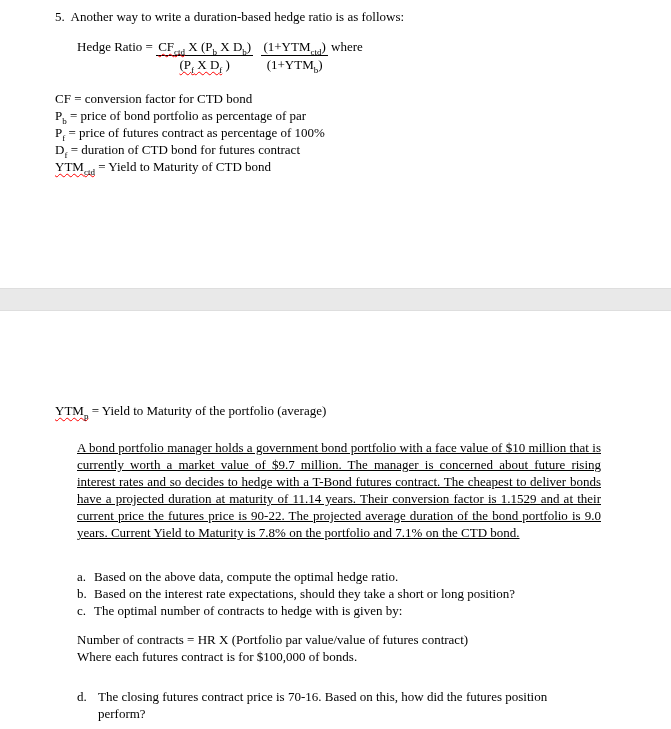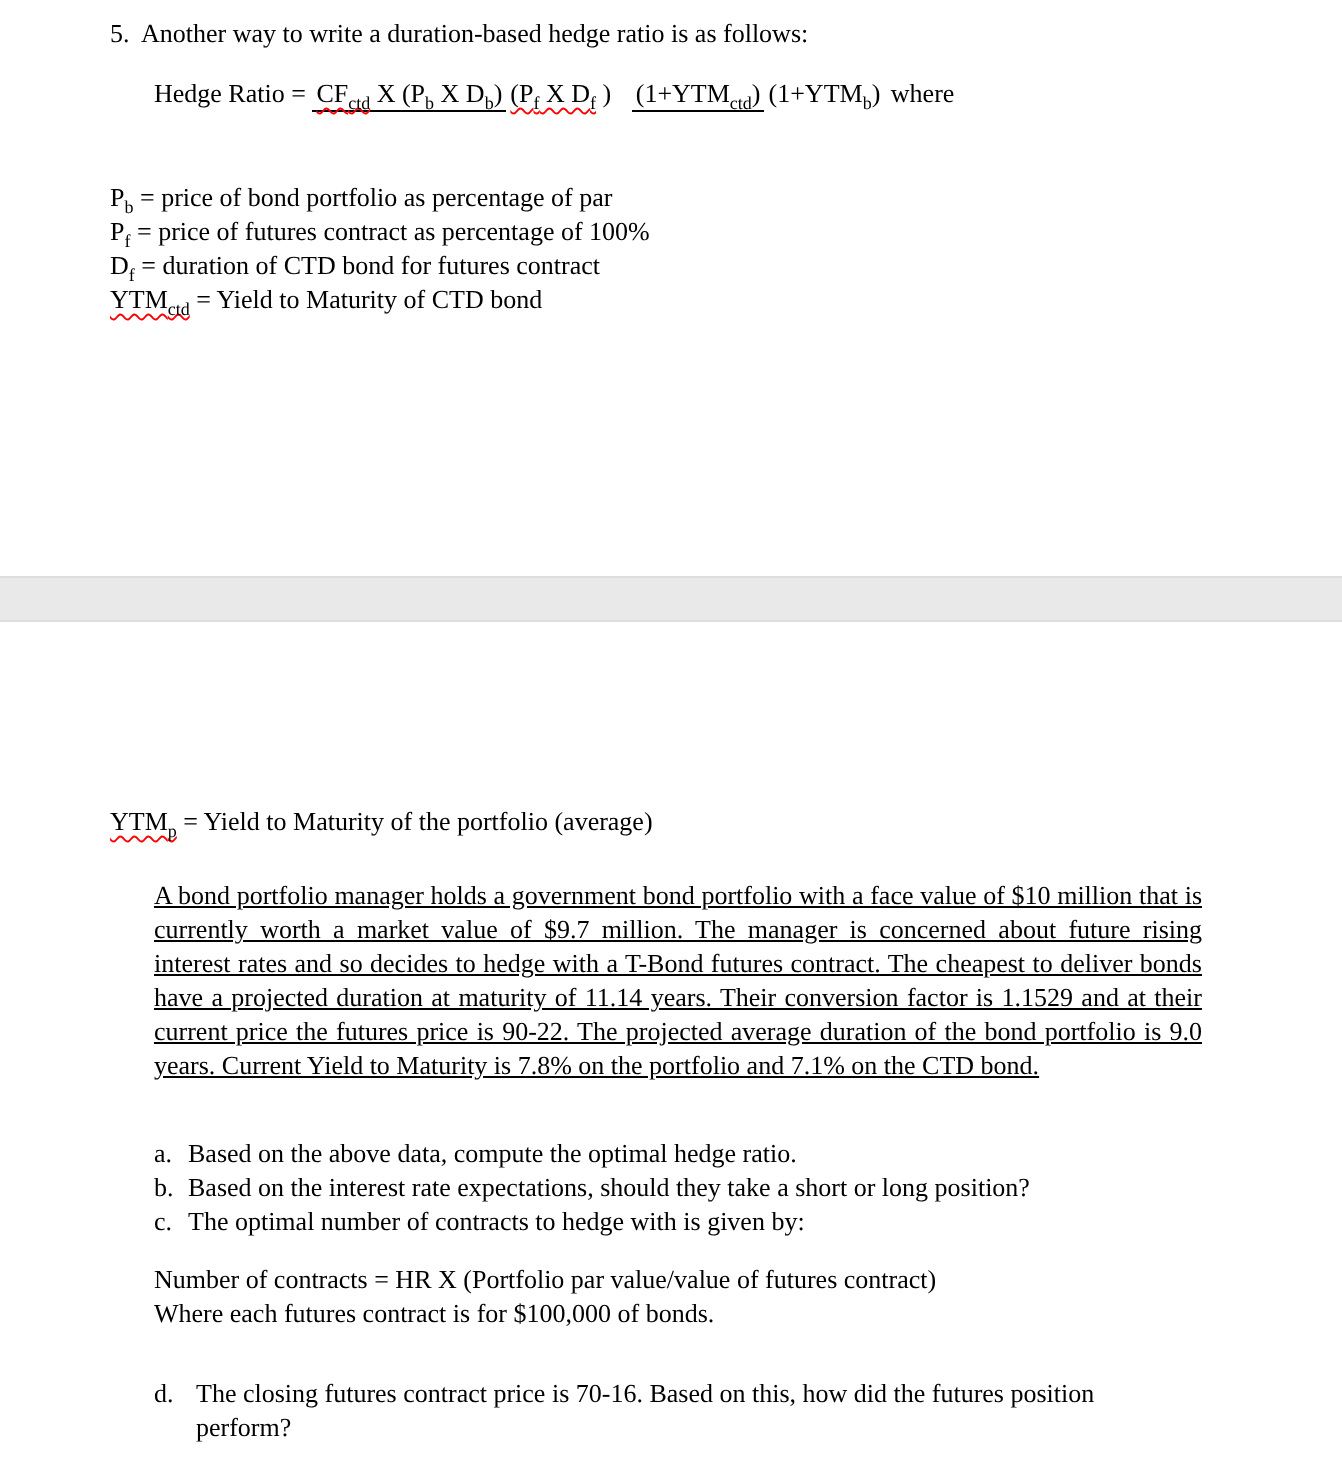--- a/index.html
+++ b/index.html
@@ -19,21 +19,21 @@
     text-underline-offset: 2px;
     text-decoration-skip-ink: none;
   }
   .abs { position: absolute; }
 
   #heading { top: 8px; left: 55px; width: 590px; }
 
   #formula { top: 38px; left: 77px; white-space: nowrap; }
   .lhs, .where { display: inline-block; vertical-align: top; }
   .where { margin-left: 0; }
-  .frac { display: inline-flex; flex-direction: row; text-align: center; vertical-align: top; }
+  .frac { display: inline-flex; flex-direction: column; text-align: center; vertical-align: top; }
   .frac + .frac { margin-left: 5px; }
   .frac .num { border-bottom: 1px solid #000; padding: 0 2px; }
   .frac .den { padding: 0 2px; }
 
   #defs { top: 90px; left: 55px; }
 
   #separator {
     top: 288px; left: 0; width: 671px; height: 23px;
     background: var(--band-color, #e9e9e9);
     border-top: 1px solid #dedede; border-bottom: 1px solid #dedede;
@@ -66,20 +66,21 @@
     <span class="den"><span class="wavy">(P<sub>f</sub></span><span class="wavy"> X D<sub>f</sub></span><span> )</span></span>
   </span>
   <span class="frac">
     <span class="num"><span>(1+YTM<sub>ctd</sub></span><span>)</span></span>
     <span class="den"><span>(1+YTM<sub>b</sub></span><span>)</span></span>
   </span>
   <span class="where">where</span>
 </div>
 
 <div class="abs" id="defs">
+  <div><span>CF = conversion factor for CTD bond</span></div>
   <div><span>P<sub>b</sub></span><span> = price of bond portfolio as percentage of par</span></div>
   <div><span>P<sub>f</sub></span><span> = price of futures contract as percentage of 100%</span></div>
   <div><span>D<sub>f</sub></span><span> = duration of CTD bond for futures contract</span></div>
   <div><span class="wavy">YTM<sub>ctd</sub></span><span> = Yield to Maturity of CTD bond</span></div>
 </div>
 
 <div class="abs" id="separator"></div>
 
 <div class="abs" id="ytm-line"><span class="wavy">YTM<sub>p</sub></span><span> = Yield to Maturity of the portfolio (average)</span></div>
 

